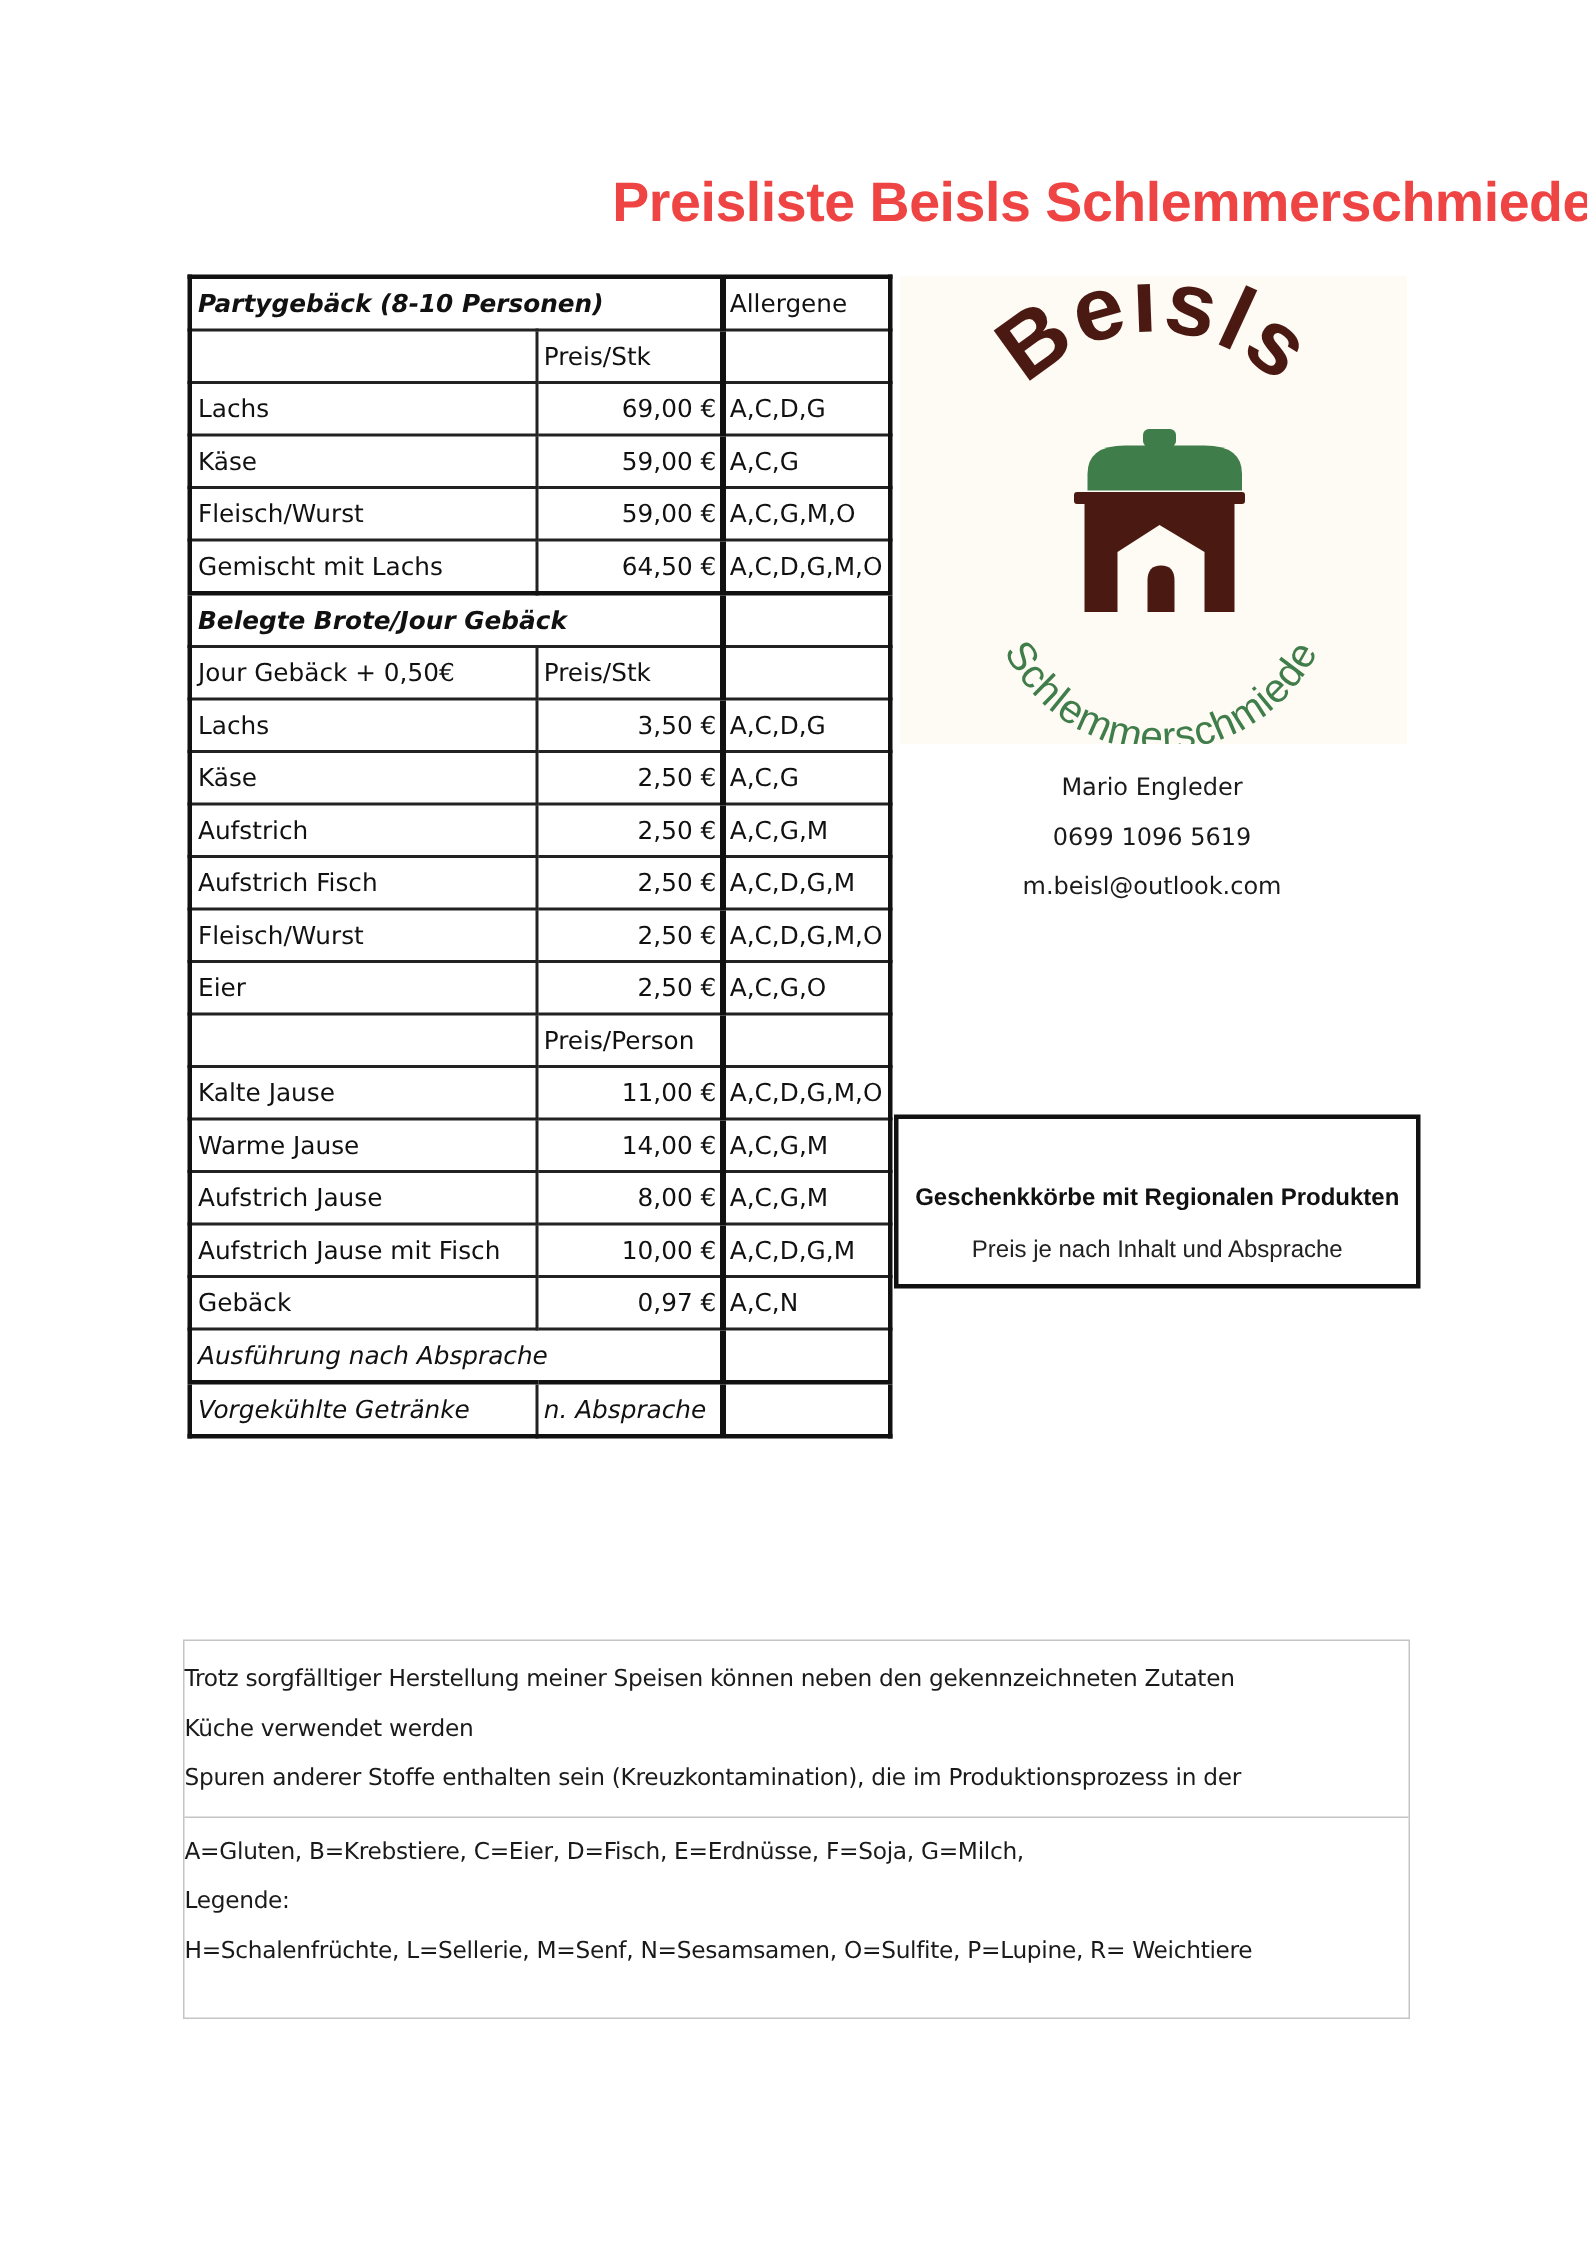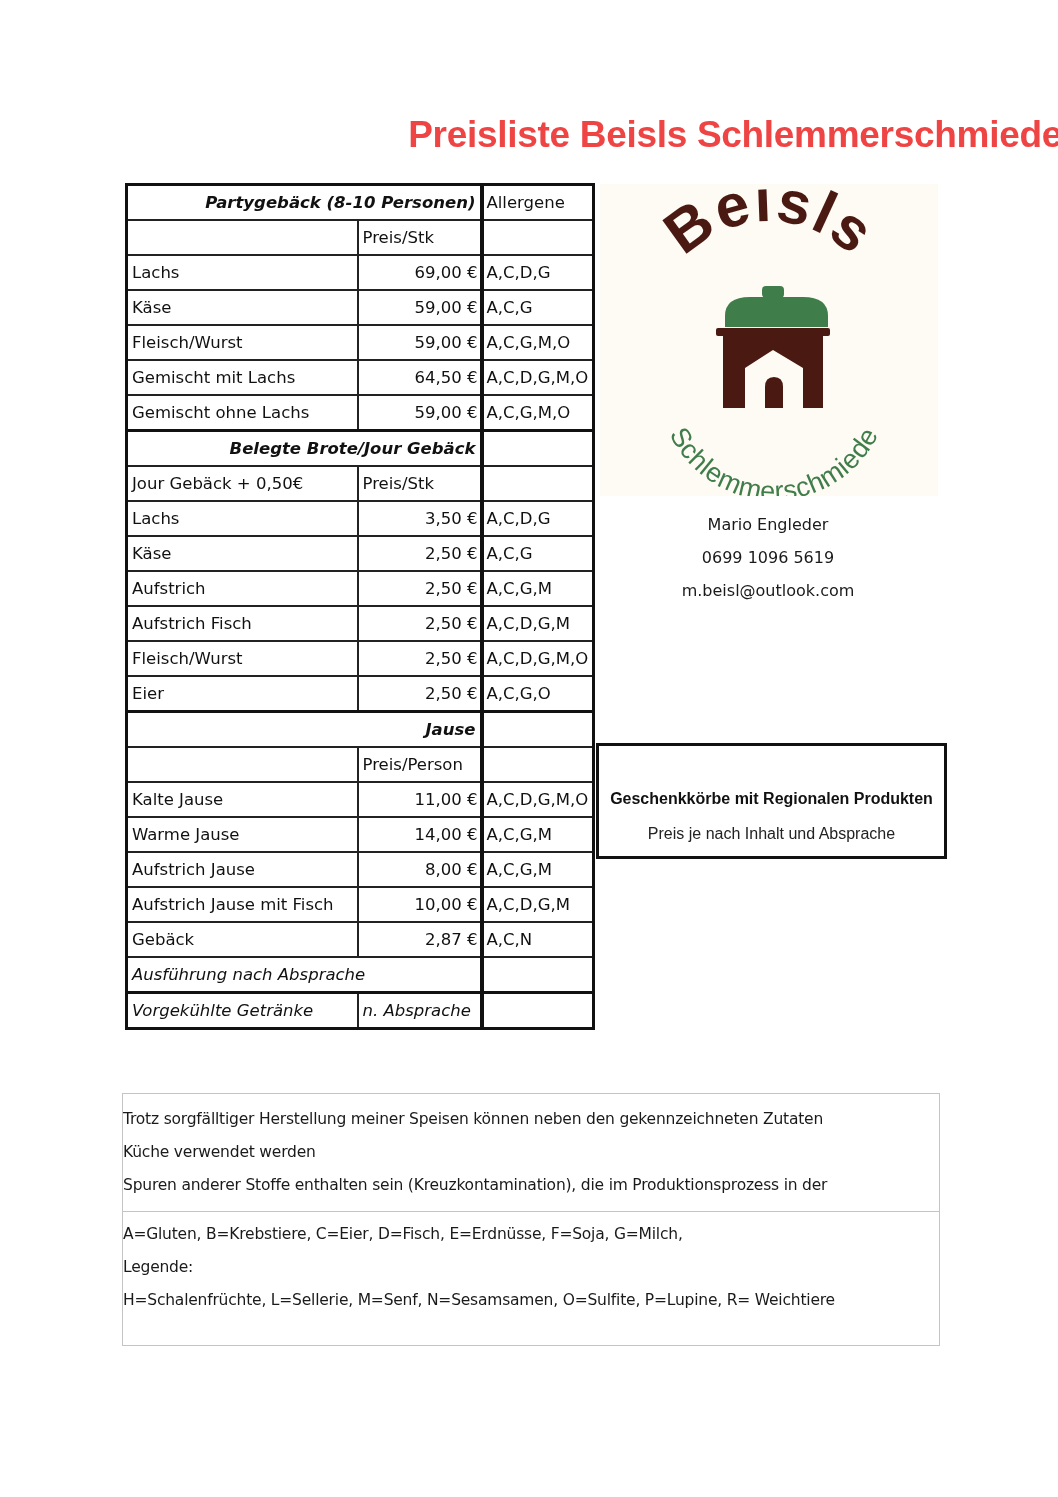--- a/index.html
+++ b/index.html
@@ -20,21 +20,21 @@
     .price-table td {
       border: 2px solid #222; height: 33px; padding: 0 4px; white-space: nowrap;
       vertical-align: middle; overflow: hidden;
     }
     .price-table col.c1 { width: 231px; }
     .price-table col.c2 { width: 124px; }
     .price-table col.c3 { width: 111px; }
     .price-table td.allergen { border-left: 4px solid #111; padding-left: 3px; }
     .price-table tr.section td { border-top: 3px solid #111; }
     .price-table tr.first td { border-top: none; }
-    .section-title { text-align: right; font-weight: bold; font-style: italic; }
+    .section-title { text-align: left; font-weight: bold; font-style: italic; }
     .price { text-align: right; padding-right: 2px !important; }
     .italic { font-style: italic; }
 
     
     .logo {
       position: absolute; left: 600px; top: 184px; width: 338px; height: 312px;
       background: #fefaf4;
     }
     .logo svg { width: 100%; height: 100%; display: block; }
 
@@ -101,25 +101,20 @@
     <tr>
       <td>Fleisch/Wurst</td>
       <td class="price">59,00 €</td>
       <td class="allergen">A,C,G,M,O</td>
     </tr>
     <tr>
       <td>Gemischt mit Lachs</td>
       <td class="price">64,50 €</td>
       <td class="allergen">A,C,D,G,M,O</td>
     </tr>
-    <tr>
-      <td>Gemischt ohne Lachs</td>
-      <td class="price">59,00 €</td>
-      <td class="allergen">A,C,G,M,O</td>
-    </tr>
 
     <tr class="section">
       <td colspan="2" class="section-title">Belegte Brote/Jour Gebäck</td>
       <td class="allergen"></td>
     </tr>
     <tr>
       <td>Jour Gebäck + 0,50€</td>
       <td>Preis/Stk</td>
       <td class="allergen"></td>
     </tr>
@@ -147,24 +142,20 @@
       <td>Fleisch/Wurst</td>
       <td class="price">2,50 €</td>
       <td class="allergen">A,C,D,G,M,O</td>
     </tr>
     <tr>
       <td>Eier</td>
       <td class="price">2,50 €</td>
       <td class="allergen">A,C,G,O</td>
     </tr>
 
-    <tr class="section">
-      <td colspan="2" class="section-title">Jause</td>
-      <td class="allergen"></td>
-    </tr>
     <tr>
       <td></td>
       <td>Preis/Person</td>
       <td class="allergen"></td>
     </tr>
     <tr>
       <td>Kalte Jause</td>
       <td class="price">11,00 €</td>
       <td class="allergen">A,C,D,G,M,O</td>
     </tr>
@@ -178,21 +169,21 @@
       <td class="price">8,00 €</td>
       <td class="allergen">A,C,G,M</td>
     </tr>
     <tr>
       <td>Aufstrich Jause mit Fisch</td>
       <td class="price">10,00 €</td>
       <td class="allergen">A,C,D,G,M</td>
     </tr>
     <tr>
       <td>Gebäck</td>
-      <td class="price">2,87 €</td>
+      <td class="price">0,97 €</td>
       <td class="allergen">A,C,N</td>
     </tr>
     <tr>
       <td colspan="2" class="italic">Ausführung nach Absprache</td>
       <td class="allergen"></td>
     </tr>
     <tr class="section">
       <td class="italic">Vorgekühlte Getränke</td>
       <td class="italic">n. Absprache</td>
       <td class="allergen"></td>

